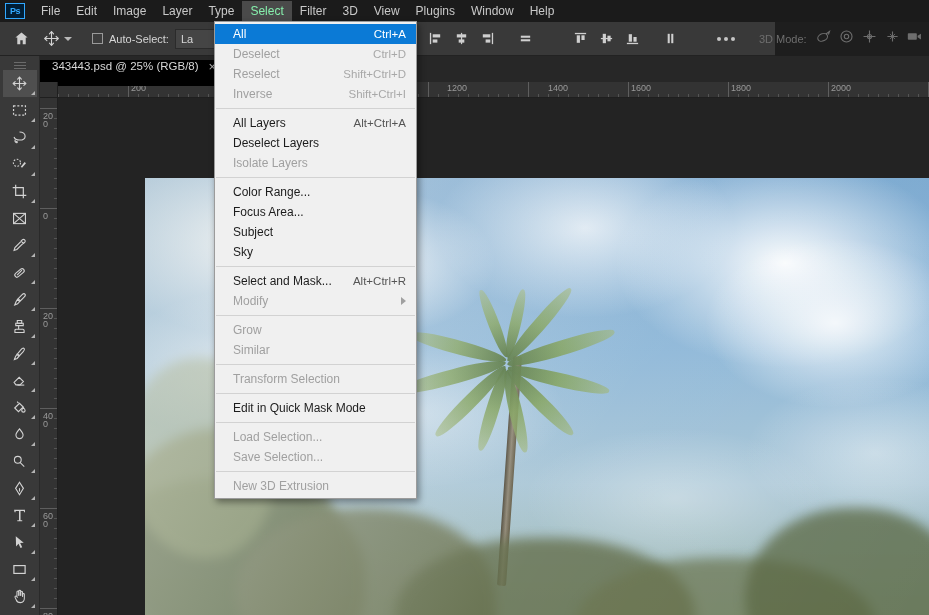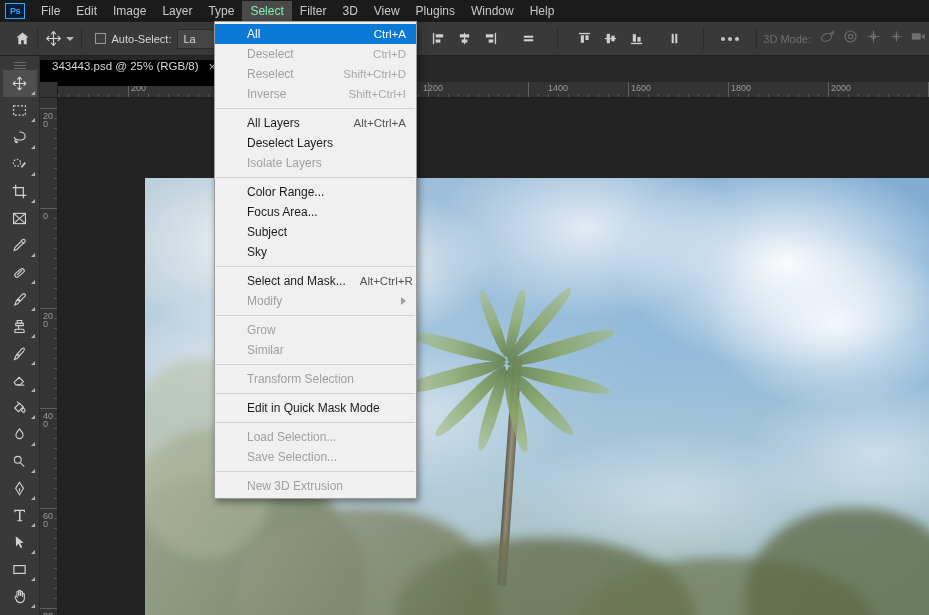--- a/index.html
+++ b/index.html
@@ -28,21 +28,21 @@
   }
   .mb-item {
     font-size: 12px; color: #c9c9c9;
     padding: 3px 8px 4px 8px; line-height: 14px;
     cursor: default; white-space: nowrap;
   }
   .mb-item.active { background: #4a4a4a; color: #86efac; }
 
   
   #optionsbar {
-    position: absolute; top: 22px; left: 0; width: 929px; height: 34px;
+    position: absolute; top: 22px; left: 0; width: 775px; height: 34px;
     background: #393939;
     border-bottom: 1px solid #222;
     display: flex; align-items: center;
     z-index: 20;
   }
   .ob-sep { width: 1px; height: 22px; background: #2c2c2c; margin: 0 7px; }
   .ob-btn {
     width: 26px; height: 26px; display: flex; align-items: center; justify-content: center;
     color: #cfcfcf;
   }
@@ -170,21 +170,21 @@
   #menu {
     position: absolute; left: 214px; top: 21px; width: 203px;
     background: #f0f0f0;
     border: 1px solid #9b9b9b;
     box-shadow: 2px 3px 7px rgba(0,0,0,.42);
     z-index: 60;
     padding: 2px 0 2px 0;
   }
   .mi {
     display: flex; align-items: center;
-    height: 20px; padding: 0 10px 0 32px;
+    height: 20px; padding: 0 10px 0 18px;
     font-size: 12px; color: #1c1c1c;
     white-space: nowrap;
   }
   .mi.dim { color: #a0a0a0; }
   .mi.hl { background: #0b7ad6; color: #ffffff; }
   .mi .mi-label { flex: 1 1 auto; }
   .mi .mi-accel { font-size: 11.5px; color: #555; padding-left: 14px; }
   .mi.dim .mi-accel { color: #a8a8a8; }
   .mi.hl .mi-accel { color: #ffffff; }
   .mi .submenu-arrow {
@@ -398,21 +398,21 @@
       <div class="rh-minor" style="left: 298px;"></div>
       <div class="rh-minor" style="left: 308px;"></div>
       <div class="rh-minor" style="left: 318px;"></div>
       <div class="rh-minor" style="left: 328px;"></div>
       <div class="rh-minor" style="left: 338px;"></div>
       <div class="rh-minor" style="left: 348px;"></div>
       <div class="rh-minor" style="left: 358px;"></div>
       <div class="rh-minor" style="left: 368px;"></div>
       <div class="rh-minor" style="left: 378px;"></div>
       <div class="rh-tick" style="left: 388px;"></div>
-      <div class="rh-lbl" style="left: 380px;">1200</div>
+      <div class="rh-lbl" style="left: 404px;">1200</div>
       <div class="rh-minor" style="left: 398px;"></div>
       <div class="rh-minor" style="left: 408px;"></div>
       <div class="rh-minor" style="left: 418px;"></div>
       <div class="rh-minor" style="left: 428px;"></div>
       <div class="rh-minor" style="left: 438px;"></div>
       <div class="rh-minor" style="left: 448px;"></div>
       <div class="rh-minor" style="left: 458px;"></div>
       <div class="rh-minor" style="left: 468px;"></div>
       <div class="rh-minor" style="left: 478px;"></div>
       <div class="rh-tick" style="left: 488px;"></div>

